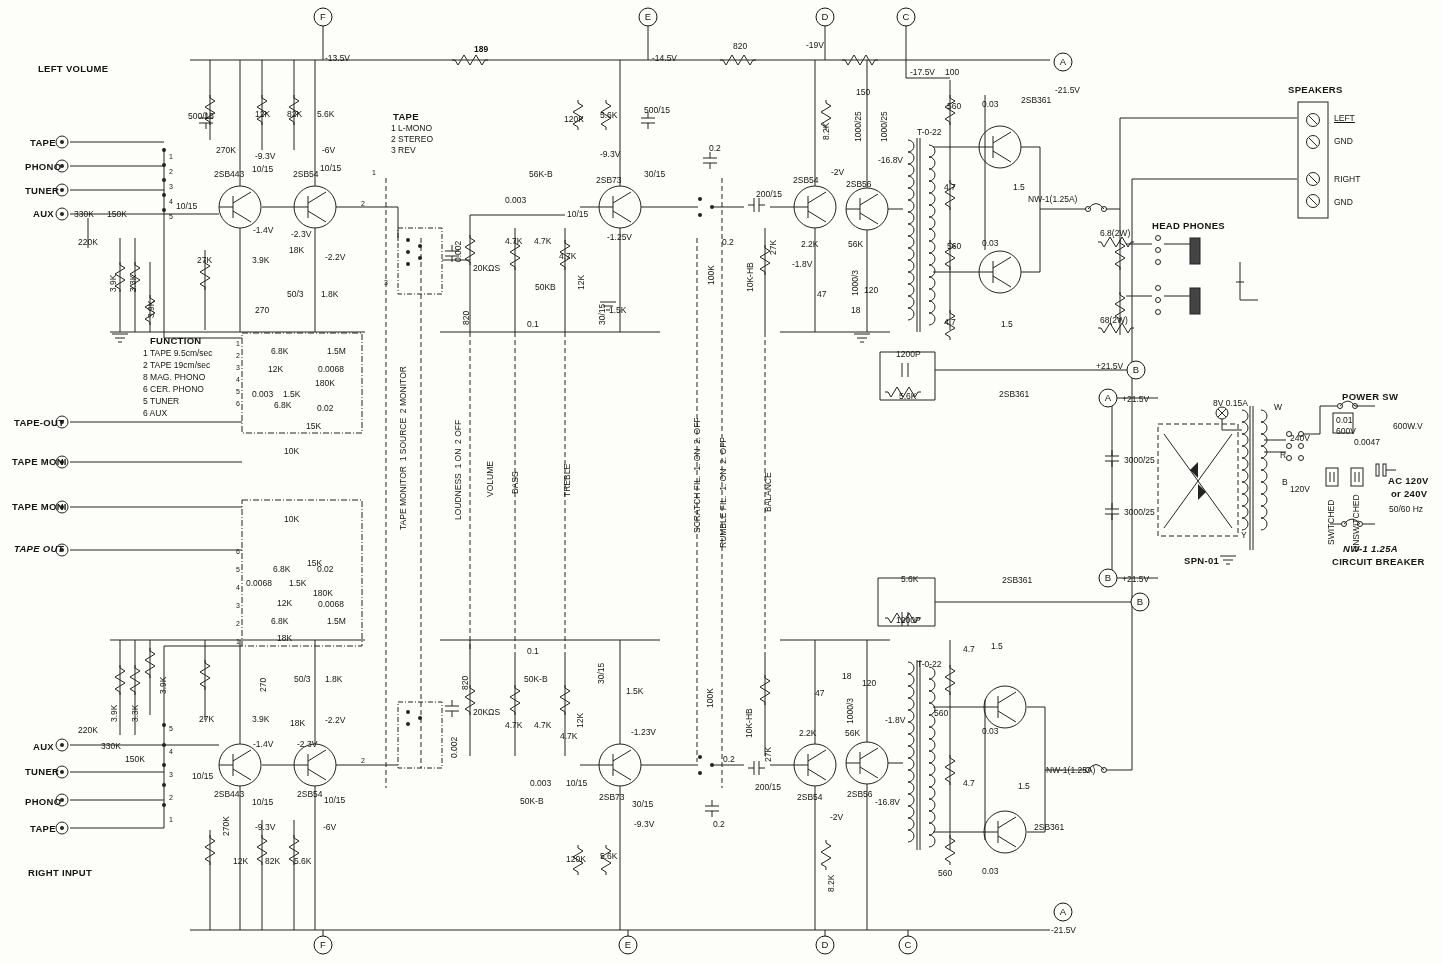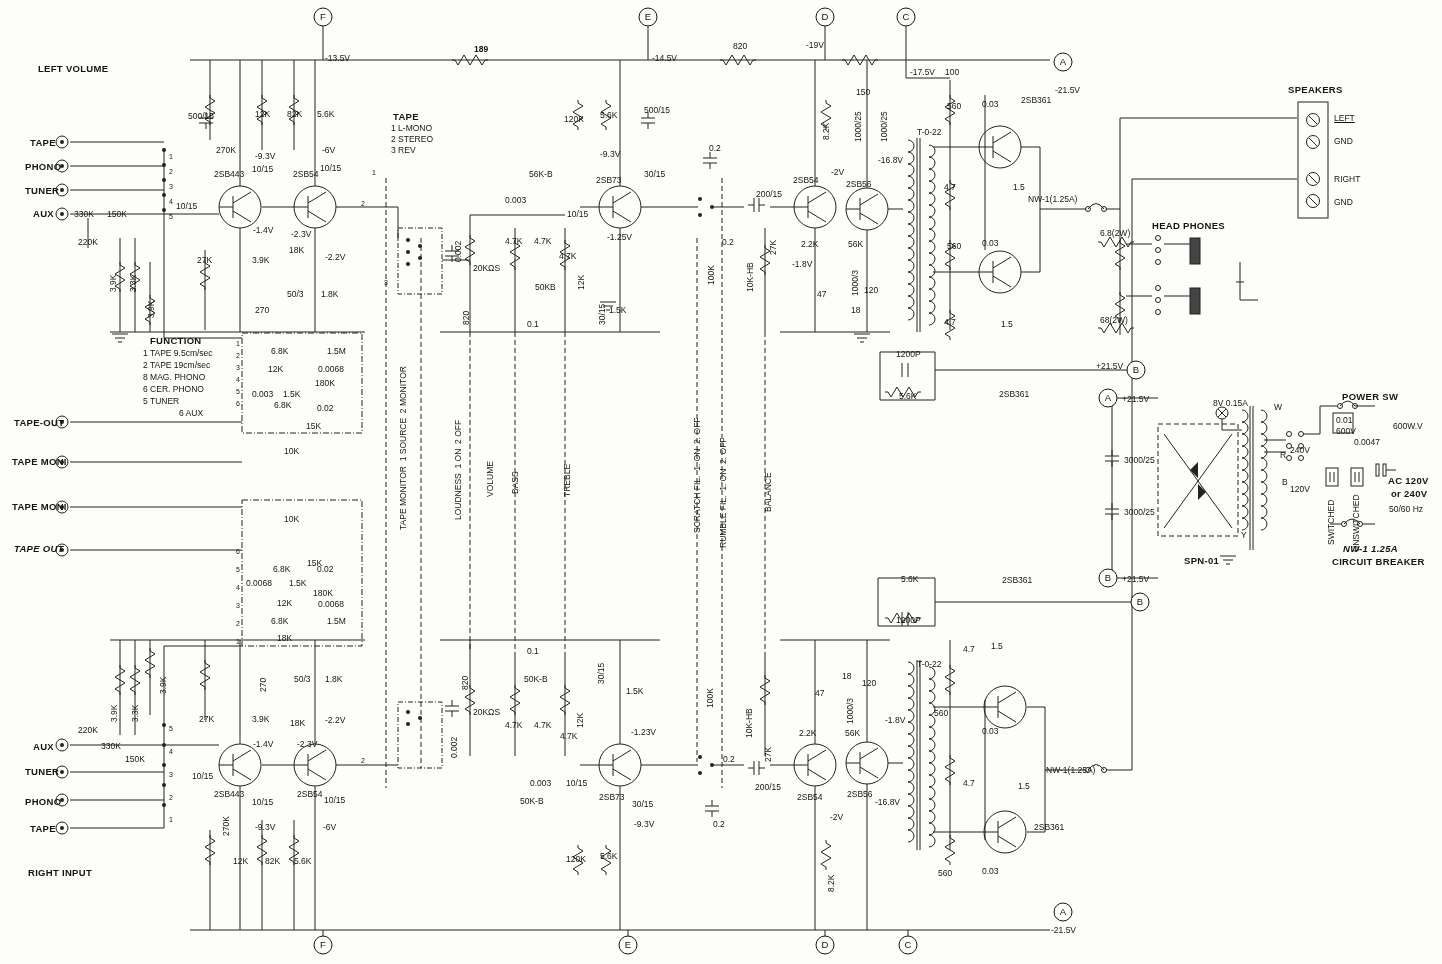--- a/index.html
+++ b/index.html
@@ -317,21 +317,21 @@
       <span class="lbl big" style="left: 393px; top: 112px;">TAPE</span>
       <span class="lbl" style="left: 391px; top: 124px;">1 L-MONO</span>
       <span class="lbl" style="left: 391px; top: 135px;">2 STEREO</span>
       <span class="lbl" style="left: 391px; top: 146px;">3 REV</span>
       <span class="lbl big" style="left: 150px; top: 336px;">FUNCTION</span>
       <span class="lbl" style="left: 143px; top: 349px;">1 TAPE 9.5cm/sec</span>
       <span class="lbl" style="left: 143px; top: 361px;">2 TAPE 19cm/sec</span>
       <span class="lbl" style="left: 143px; top: 373px;">8 MAG. PHONO</span>
       <span class="lbl" style="left: 143px; top: 385px;">6 CER. PHONO</span>
       <span class="lbl" style="left: 143px; top: 397px;">5 TUNER</span>
-      <span class="lbl" style="left: 143px; top: 409px; margin-left: 36px;">6 AUX</span>
+      <span class="lbl" style="left: 143px; top: 409px;">6 AUX</span>
       <span class="lbl rot" style="left: 399px; top: 530px;">TAPE MONITOR  1 SOURCE  2 MONITOR</span>
       <span class="lbl rot" style="left: 454px; top: 520px;">LOUDNESS  1 ON  2 OFF</span>
       <span class="lbl rot" style="left: 486px; top: 497px;">VOLUME</span>
       <span class="lbl rot" style="left: 511px; top: 494px;">BASS</span>
       <span class="lbl rot" style="left: 563px; top: 497px;">TREBLE</span>
       <span class="lbl rot" style="left: 693px; top: 533px;">SCRATCH FIL.  1. ON  2. OFF</span>
       <span class="lbl rot" style="left: 719px; top: 548px;">RUMBLE FIL.  1. ON  2. OFF</span>
       <span class="lbl rot" style="left: 764px; top: 512px;">BALANCE</span>
       <span class="lbl" style="left: 214px; top: 170px;">2SB443</span>
       <span class="lbl" style="left: 293px; top: 170px;">2SB54</span>
@@ -528,21 +528,21 @@
       <span class="lbl" style="left: 1018px; top: 782px;">1.5</span>
       <span class="lbl" style="left: 938px; top: 869px;">560</span>
       <span class="lbl" style="left: 982px; top: 867px;">0.03</span>
       <span class="lbl rot" style="left: 827px; top: 892px;">8.2K</span>
       <span class="lbl" style="left: 901px; top: 575px;">5.6K</span>
       <span class="lbl" style="left: 896px; top: 616px;">1200P</span>
       <span class="lbl" style="left: 1213px; top: 399px;">8V 0.15A</span>
       <span class="lbl" style="left: 1124px; top: 456px;">3000/25</span>
       <span class="lbl" style="left: 1124px; top: 508px;">3000/25</span>
       <span class="lbl big" style="left: 1184px; top: 556px;">SPN-01</span>
-      <span class="lbl" style="left: 1290px; top: 446px;">240V</span>
+      <span class="lbl" style="left: 1290px; top: 434px;">240V</span>
       <span class="lbl" style="left: 1290px; top: 485px;">120V</span>
       <span class="lbl" style="left: 1336px; top: 416px;">0.01</span>
       <span class="lbl" style="left: 1336px; top: 427px;">600V</span>
       <span class="lbl" style="left: 1354px; top: 438px;">0.0047</span>
       <span class="lbl" style="left: 1393px; top: 422px;">600W.V</span>
       <span class="lbl big" style="left: 1388px; top: 476px;">AC 120V</span>
       <span class="lbl big" style="left: 1391px; top: 489px;">or 240V</span>
       <span class="lbl" style="left: 1389px; top: 505px;">50/60 Hz</span>
       <span class="lbl rot" style="left: 1327px; top: 545px;">SWITCHED</span>
       <span class="lbl rot" style="left: 1352px; top: 552px;">UNSWITCHED</span>

